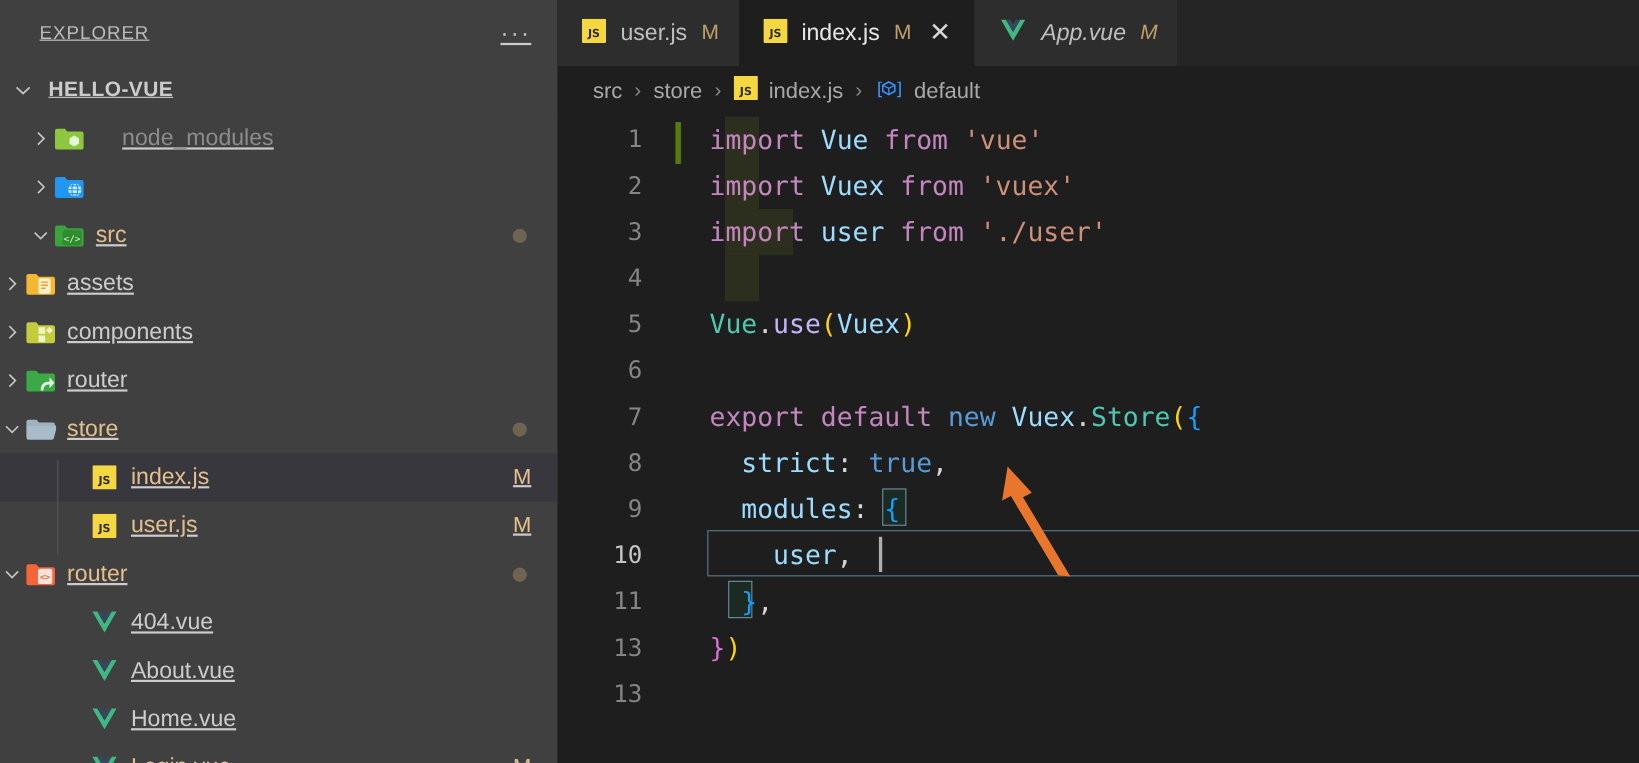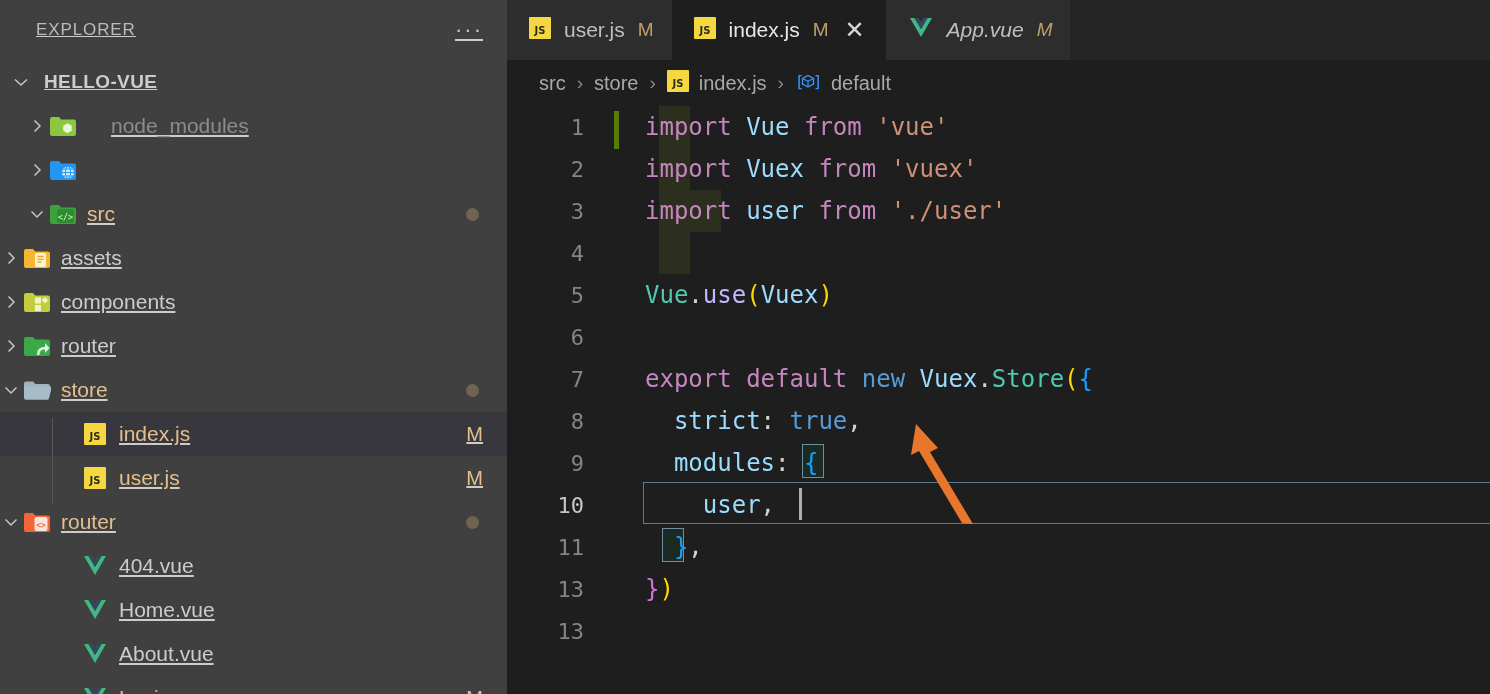--- a/index.html
+++ b/index.html
@@ -250,31 +250,31 @@
           <span class="lbl">404.vue</span>
         </div>
         <div class="row ind-3">
           <span class="twisty"></span>
           <span class="ficon">
             <svg width="26" height="24" viewBox="0 0 26 24">
               <path d="M2 2 L13 21 L24 2 L19.5 2 L13 13 L6.5 2 Z" fill="#41B883"></path>
               <path d="M6.5 2 L13 13 L19.5 2 L15.5 2 L13 6.3 L10.5 2 Z" fill="#35495E"></path>
             </svg>
           </span>
-          <span class="lbl">Home.vue</span>
+          <span class="lbl">About.vue</span>
         </div>
         <div class="row ind-3">
           <span class="twisty"></span>
           <span class="ficon">
             <svg width="26" height="24" viewBox="0 0 26 24">
               <path d="M2 2 L13 21 L24 2 L19.5 2 L13 13 L6.5 2 Z" fill="#41B883"></path>
               <path d="M6.5 2 L13 13 L19.5 2 L15.5 2 L13 6.3 L10.5 2 Z" fill="#35495E"></path>
             </svg>
           </span>
-          <span class="lbl">About.vue</span>
+          <span class="lbl">Home.vue</span>
         </div>
         <div class="row ind-3">
           <span class="twisty"></span>
           <span class="ficon">
             <svg width="26" height="24" viewBox="0 0 26 24">
               <path d="M2 2 L13 21 L24 2 L19.5 2 L13 13 L6.5 2 Z" fill="#41B883"></path>
               <path d="M6.5 2 L13 13 L19.5 2 L15.5 2 L13 6.3 L10.5 2 Z" fill="#35495E"></path>
             </svg>
           </span>
           <span class="lbl mod-name">Login.vue</span>

